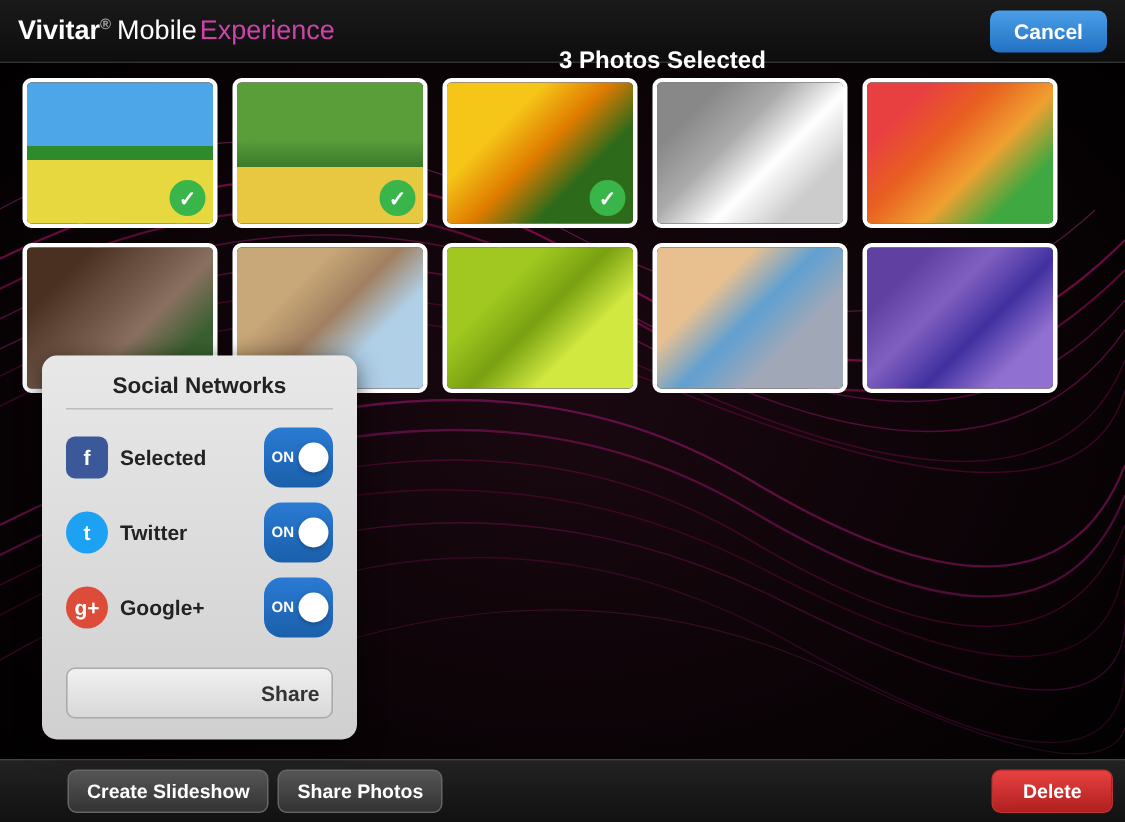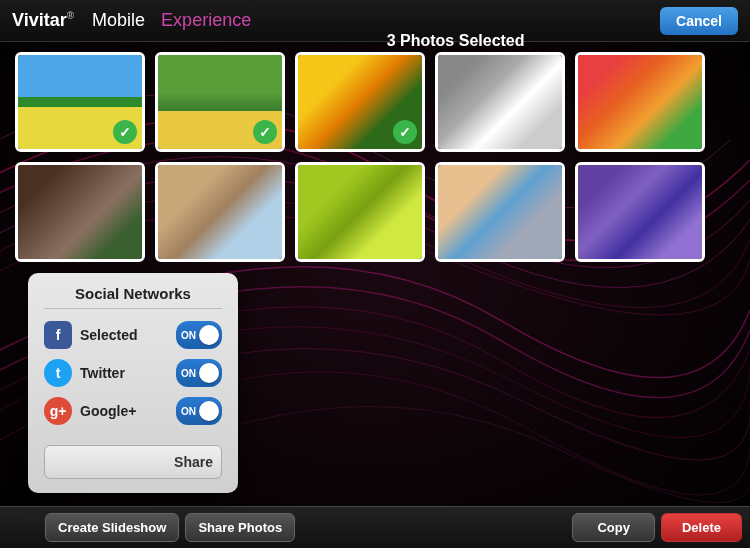--- a/index.html
+++ b/index.html
@@ -22,21 +22,21 @@
       border-bottom: 1px solid #333;
       display: flex;
       align-items: center;
       justify-content: space-between;
       padding: 0 12px;
     }
 
     .header-logo {
       display: flex;
       align-items: baseline;
-      gap: 16px;
+      gap: 2px;
     }
 
     .logo-vivitar {
       font-size: 18px;
       font-weight: bold;
       color: #fff;
       font-family: Arial, sans-serif;
     }
 
     .logo-vivitar span.reg {
@@ -185,21 +185,21 @@
 
     .social-label {
       flex: 1;
       font-size: 14px;
       font-weight: bold;
       color: #222;
     }
 
     .toggle-switch {
       width: 46px;
-      height: 28px;
+      height: 40px;
       background: linear-gradient(to bottom, #2a7bd4, #1a5faa);
       border-radius: 12px;
       display: flex;
       align-items: center;
       padding: 4px;
       cursor: pointer;
       position: relative;
     }
 
     .toggle-knob {
@@ -417,16 +417,15 @@
 
   <button class="share-btn">Share</button>
 </div>
 
 <div class="bottom-bar">
   <div class="bottom-left">
     <button class="bottom-btn btn-dark">Create Slideshow</button>
     <button class="bottom-btn btn-dark">Share Photos</button>
   </div>
   <div class="bottom-right">
-    <button class="bottom-btn btn-copy">Copy</button>
     <button class="bottom-btn btn-delete">Delete</button>
   </div>
 </div>
 
 </body></html>

